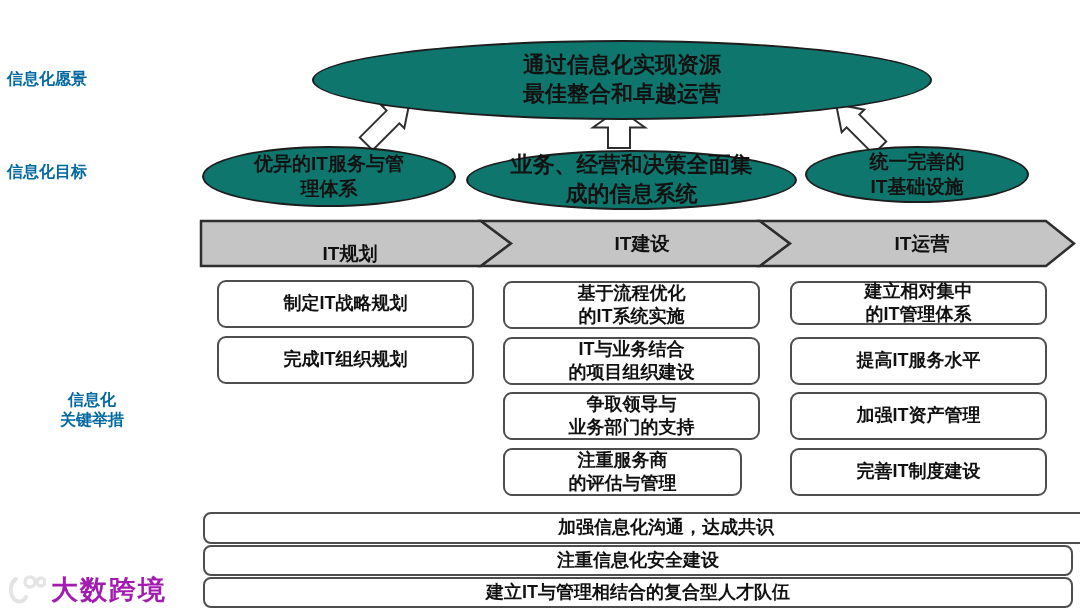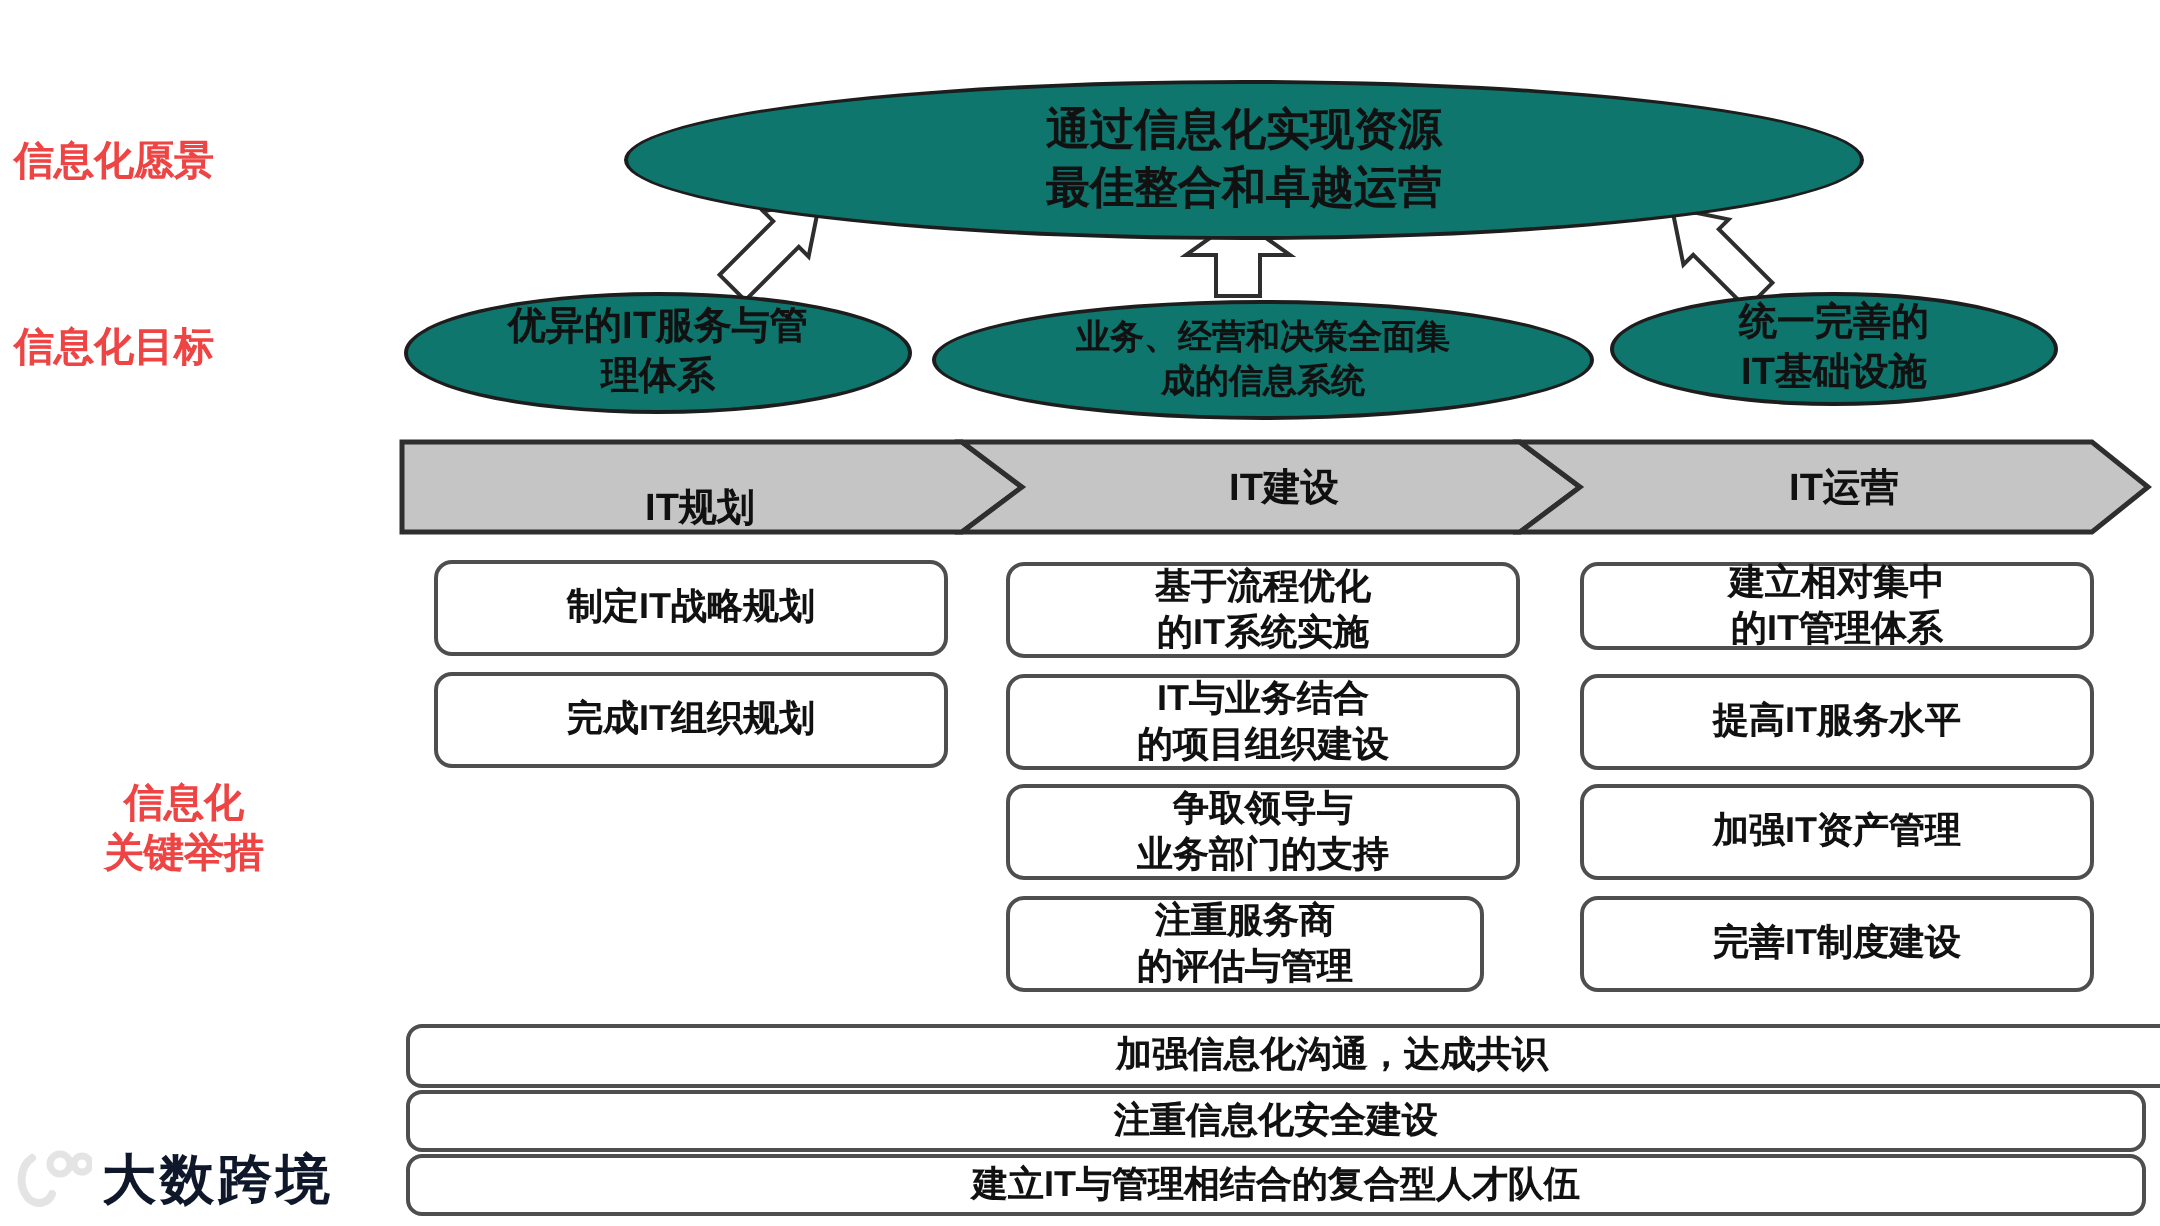--- a/index.html
+++ b/index.html
@@ -6,21 +6,21 @@
   #stage{
     position:relative;
     width:1080px;height:613px;
     background:#ffffff;
     overflow:hidden;
     font-family:"Liberation Sans","DejaVu Sans",sans-serif;
     color:#111;
   }
   .row-label{
     position:absolute;
-    font-size:20px;font-weight:bold;color:#ef4444;
+    font-size:16px;font-weight:bold;color:#0369a1;
     white-space:pre-line;line-height:1.25;
   }
   .ell{
     position:absolute;
     border:2px solid #1d1d1d;border-radius:50%;
     background:#0f766e;
     display:flex;align-items:center;justify-content:center;
     text-align:center;font-weight:bold;
     white-space:pre-line;line-height:1.3;
   }
@@ -36,21 +36,21 @@
   .phase-label{
     position:absolute;top:231px;height:26px;
     display:flex;align-items:center;justify-content:center;
     font-size:19px;font-weight:bold;color:#101010;
     width:290px;
   }
   #diagram-svg{position:absolute;left:0;top:0;}
   .watermark{
     position:absolute;left:6px;top:572px;
     display:flex;align-items:center;gap:5px;
-    color:#0f172a;font-size:27px;font-weight:bold;
+    color:#a21caf;font-size:27px;font-weight:bold;
     letter-spacing:2px;
     user-select:none;
   }
 </style>
 </head>
 <body>
 
 <div id="stage">
 
   <svg id="diagram-svg" width="1080" height="613" viewBox="0 0 1080 613">
@@ -67,21 +67,21 @@
   <div class="row-label" style="left:7px;top:69px;">信息化愿景</div>
   <div class="row-label" style="left:7px;top:162px;">信息化目标</div>
   <div class="row-label" style="left:28px;top:390px;width:128px;text-align:center;">信息化
 关键举措</div>
 
   <div class="ell" style="left:312px;top:40px;width:616px;height:76px;font-size:22px;">通过信息化实现资源
 最佳整合和卓越运营</div>
 
   <div class="ell" style="left:202px;top:146px;width:250px;height:57px;font-size:19px;">优异的IT服务与管
 理体系</div>
-  <div class="ell" style="left:466px;top:150px;width:327px;height:56px;font-size:17px;">业务、经营和决策全面集
+  <div class="ell" style="left:466px;top:150px;width:327px;height:56px;font-size:22px;">业务、经营和决策全面集
 成的信息系统</div>
   <div class="ell" style="left:805px;top:146px;width:220px;height:53px;font-size:19px;">统一完善的
 IT基础设施</div>
 
   <div class="phase-label" style="left:205px;margin-top:10px;">IT规划</div>
   <div class="phase-label" style="left:497px;">IT建设</div>
   <div class="phase-label" style="left:777px;">IT运营</div>
 
   <div class="kbox" style="left:217px;top:280px;width:257px;height:48px;">制定IT战略规划</div>
   <div class="kbox" style="left:217px;top:336px;width:257px;height:48px;">完成IT组织规划</div>

